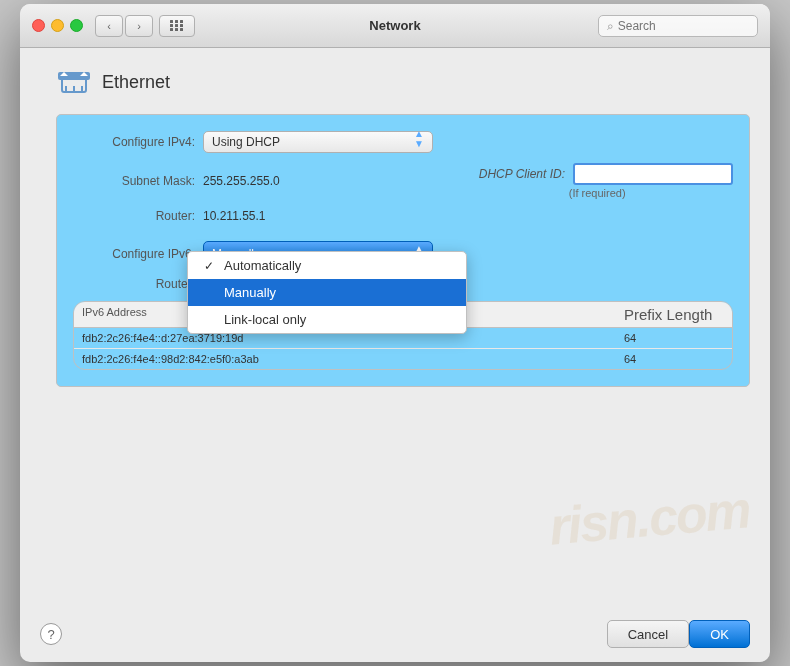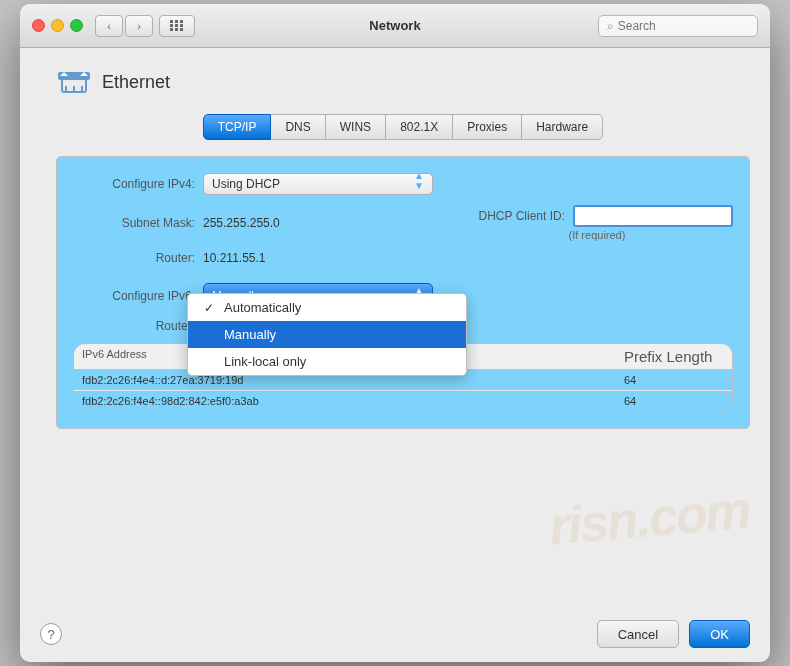--- a/index.html
+++ b/index.html
@@ -235,20 +235,21 @@
     }
     .dhcp-row {
       display: flex;
       align-items: center;
     }
     .dhcp-label-text {
       font-size: 12px;
       color: #555;
       margin-right: 8px;
       white-space: nowrap;
+      font-style: italic;
     }
     .dhcp-input {
       border: 2px solid #4a90e2;
       border-radius: 3px;
       padding: 2px 6px;
       font-size: 12px;
       outline: none;
       width: 160px;
       height: 22px;
     }
@@ -354,21 +355,20 @@
       display: flex;
       align-items: center;
       justify-content: center;
       font-size: 13px;
       color: #666;
       cursor: pointer;
       background: white;
     }
     .bottom-right {
       display: flex;
-      gap: 10px;
     }
     .cancel-btn, .ok-btn {
       border-radius: 5px;
       padding: 5px 20px;
       font-size: 13px;
       cursor: pointer;
       height: 28px;
       display: flex;
       align-items: center;
     }
@@ -444,28 +444,20 @@
           <line x1="18" y1="22" x2="18" y2="28" stroke="#6699cc" stroke-width="2"></line>
           <line x1="26" y1="22" x2="26" y2="28" stroke="#6699cc" stroke-width="2"></line>
 
           <polygon points="4,12 8,8 12,12" fill="white"></polygon>
           <polygon points="24,12 28,8 32,12" fill="white"></polygon>
         </svg>
       </div>
       <span class="ethernet-label">Ethernet</span>
     </div>
 
-    <div class="tabs">
-      <button class="tab-btn active">TCP/IP</button>
-      <button class="tab-btn">DNS</button>
-      <button class="tab-btn">WINS</button>
-      <button class="tab-btn">802.1X</button>
-      <button class="tab-btn">Proxies</button>
-      <button class="tab-btn">Hardware</button>
-    </div>
 
     <div class="form-area">
 
       <div class="form-row">
         <span class="form-label">Configure IPv4:</span>
         <div class="configure-select">
           <span class="configure-select-text">Using DHCP</span>
           <div class="select-arrows">
             <span>▲</span>
               <span>▼</span>

